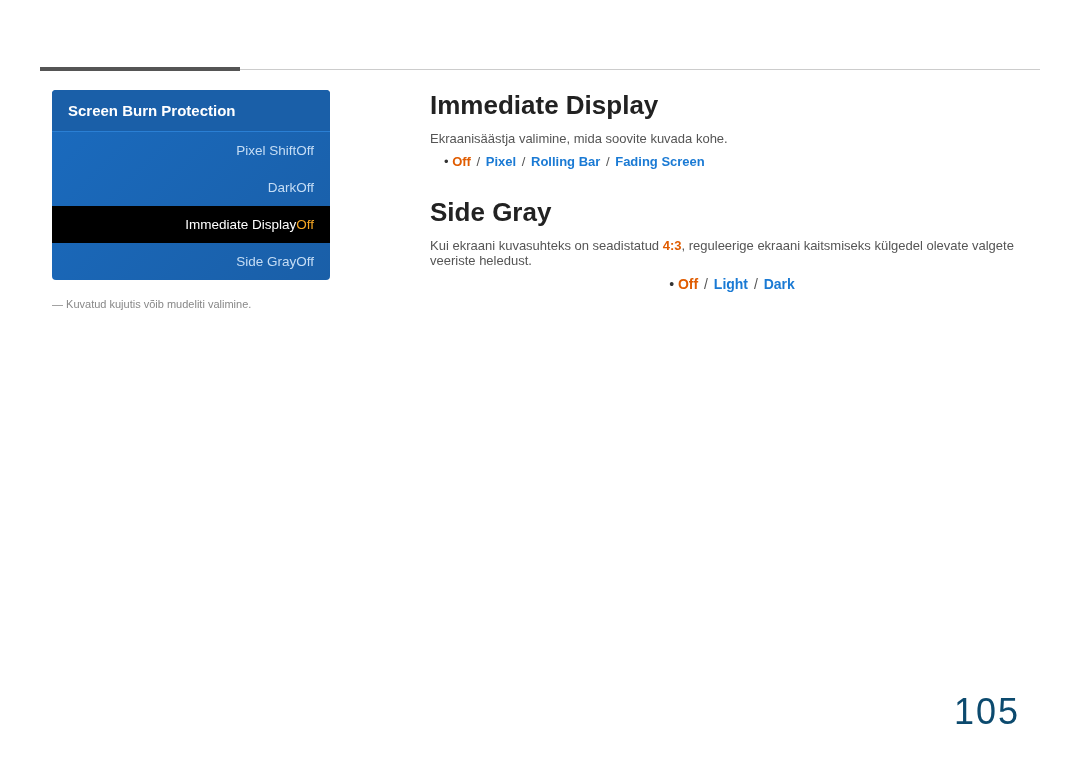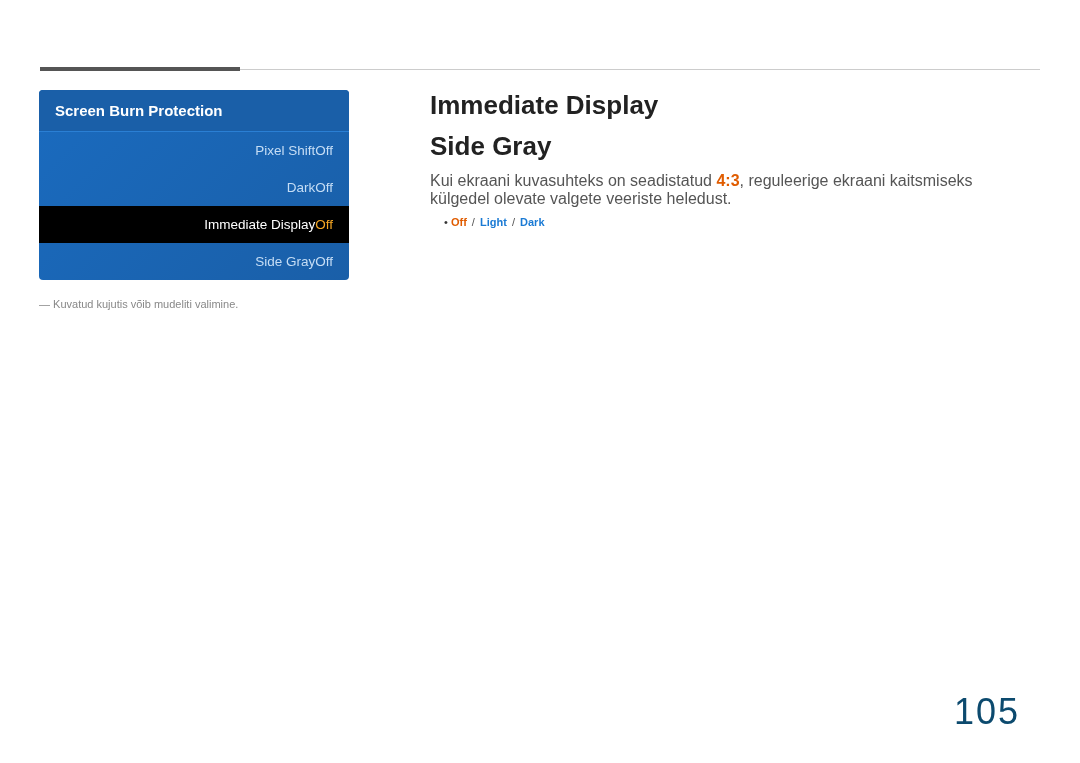--- a/index.html
+++ b/index.html
@@ -35,22 +35,22 @@
 
     .top-line-light {
       flex: 1;
       height: 1px;
       background: #ccc;
     }
 
     .left-panel {
       position: absolute;
       top: 90px;
-      left: 39px;
-      width: 310px;
+      left: 52px;
+      width: 278px;
     }
 
     .menu-box {
       background: linear-gradient(135deg, #1a6bbf 0%, #1a5fa8 100%);
       border-radius: 4px;
       overflow: hidden;
     }
 
     .menu-header {
       background: #1a5fa8;
@@ -148,33 +148,34 @@
 
     .section2-title {
       font-size: 26px;
       font-weight: bold;
       color: #222;
       margin-bottom: 10px;
       margin-top: 10px;
     }
 
     .section2-desc {
-      font-size: 16px;
+      font-size: 13px;
       color: #555;
       margin-bottom: 8px;
     }
 
     .section2-desc strong {
       color: #e05c00;
     }
 
     .section2-options {
-      font-size: 11px;
+      font-size: 14px;
       margin-left: 14px;
       color: #333;
+      text-align: center;
     }
 
     .section2-options::before {
       content: '• ';
       color: #333;
     }
 
     .page-number {
       position: absolute;
       bottom: 30px;
@@ -218,21 +219,25 @@
     </div>
   </div>
 
   <div class="footnote">Kuvatud kujutis võib mudeliti valimine.</div>
 </div>
 
 <div class="right-panel">
 
   <h2 class="section-title">Immediate Display</h2>
 
-
+  <p class="section-desc">Ekraanisäästja valimine, mida soovite kuvada kohe.</p>
+
+  <p class="section-options">
+    <span class="opt-orange">Off</span><span class="opt-separator"> / </span><span class="opt-blue">Pixel</span><span class="opt-separator"> / </span><span class="opt-blue">Rolling Bar</span><span class="opt-separator"> / </span><span class="opt-blue">Fading Screen</span>
+  </p>
 
   <h2 class="section2-title">Side Gray</h2>
 
   <p class="section2-desc">
     <span>Kui ekraani kuvasuhteks on seadistatud </span><strong>4:3</strong><span>, reguleerige ekraani kaitsmiseks külgedel olevate valgete veeriste heledust.</span>
   </p>
 
   <p class="section2-options">
     <span class="opt-orange">Off</span><span class="opt-separator"> / </span><span class="opt-blue">Light</span><span class="opt-separator"> / </span><span class="opt-blue">Dark</span>
   </p>

